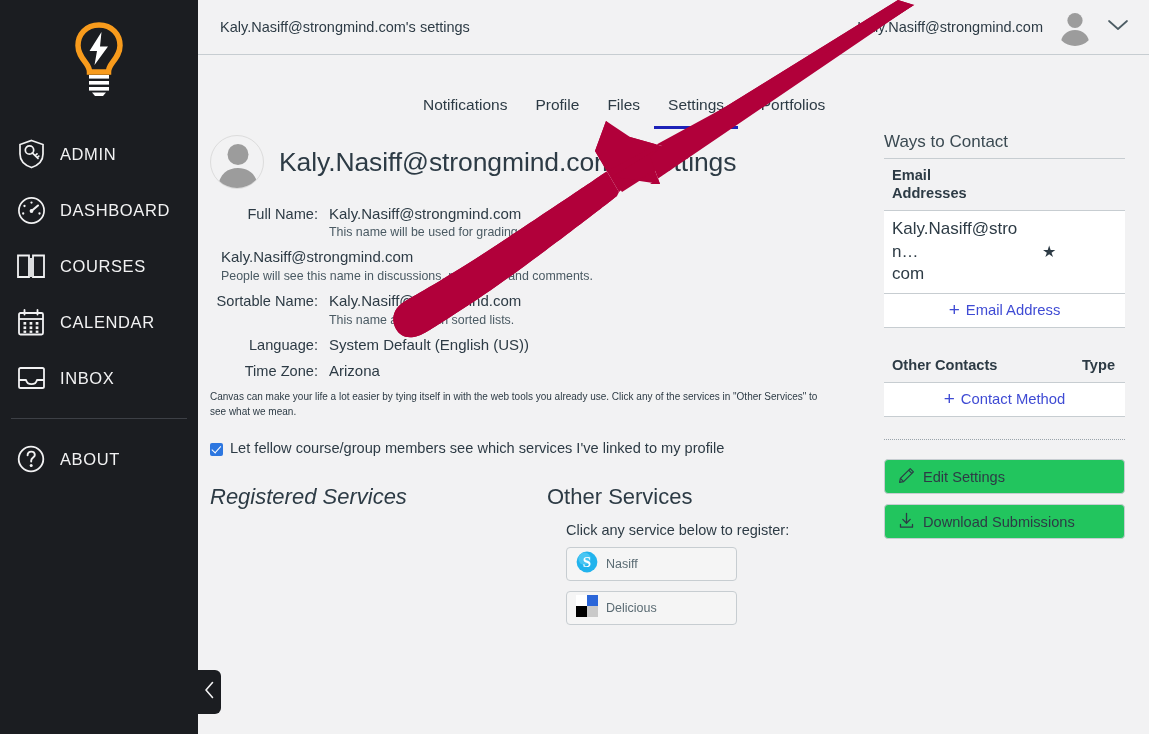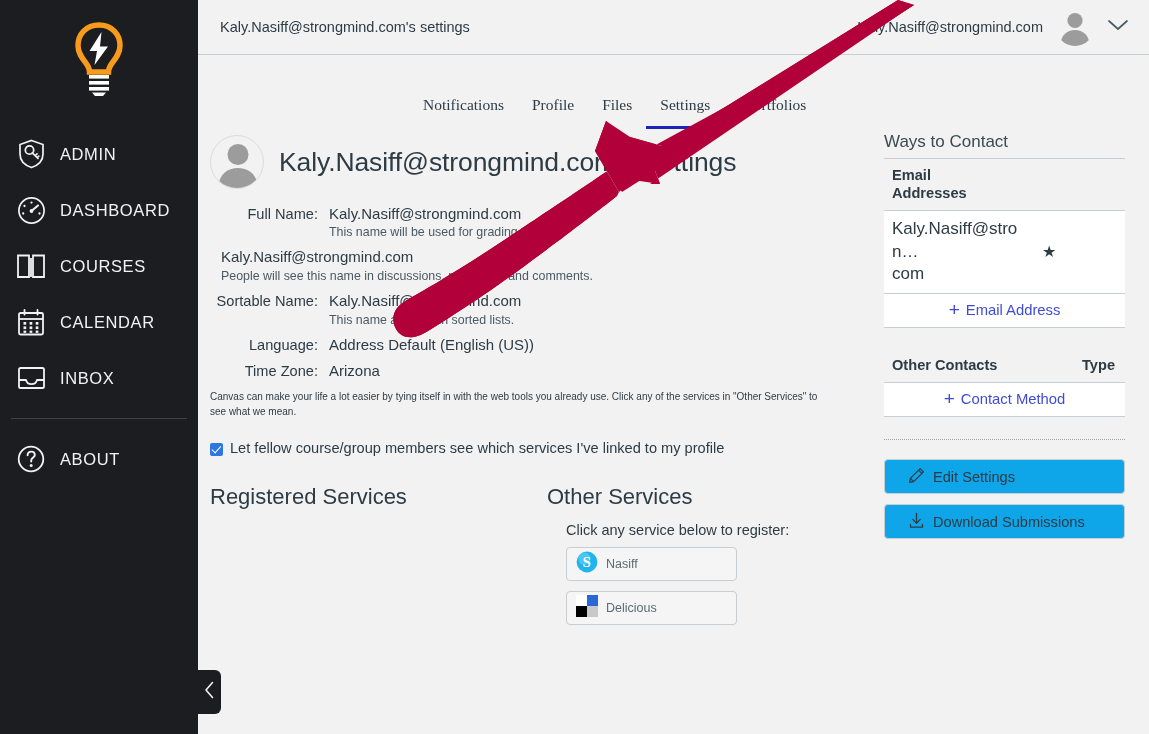--- a/index.html
+++ b/index.html
@@ -113,21 +113,20 @@
     background: #f2f2f3;
   }
   .tab {
     font-size: 15.5px;
     color: #2d3b45;
     padding: 0 0 15px 0;
     margin-right: 0;
     cursor: pointer;
     position: relative;
     text-align: center;
-    font-family: Liberation Serif, serif;
   }
   .tab-inner { padding: 0 14px; display: block; }
   .tab.active::after {
     content: "";
     position: absolute;
     left: 0; right: 0; bottom: 0;
     height: 3px;
     background: #1d22b8;
   }
 
@@ -229,21 +228,21 @@
     left: 4px; top: 1px;
     width: 4px; height: 7.5px;
     border: solid #fff;
     border-width: 0 1.7px 1.7px 0;
     transform: rotate(42deg);
   }
   .check-label { font-size: 14.6px; color: #2d3b45; }
 
   
   .svc-cols { display: flex; margin-top: 28px; }
-  .svc-col-a { width: 337px; flex: 0 0 337px; }
+  .svc-col-a { width: 337px; flex: 0 0 337px; font-style: italic; }
   .svc-col-b { flex: 1 1 auto; }
   .h3 {
     font-size: 22px;
     font-weight: 400;
     color: #2d3b45;
     margin: 0 0 12px 0;
   }
   .svc-note {
     font-size: 14.5px;
     color: #2d3b45;
@@ -334,24 +333,24 @@
   .dotted {
     border-top: 1px dotted #9aa4ab;
     margin: 22px 0 19px 0;
     width: 241px;
   }
   .side-btn {
     width: 241px;
     height: 35px;
     border: 1px solid #c7cdd1;
     border-radius: 4px;
-    background: #0ea5e9;
+    background: #22c55e;
     display: flex; align-items: center;
     gap: 8px;
-    padding: 0 23px;
+    padding: 0 13px;
     margin-bottom: 10px;
     cursor: pointer;
     font-size: 14.6px;
     color: #2d3b45;
   }
 
   
   .arrow-layer {
     position: absolute;
     left: 0; top: 0;
@@ -547,21 +546,21 @@
             <div class="dlabel">Sortable Name:</div>
             <div class="dvals">
               <div class="dval">Kaly.Nasiff@strongmind.com</div>
               <div class="dhint">This name appears in sorted lists.</div>
             </div>
           </div>
 
           <div class="drow compact">
             <div class="dlabel">Language:</div>
             <div class="dvals">
-              <div class="dval">Address Default (English (US))</div>
+              <div class="dval">System Default (English (US))</div>
             </div>
           </div>
 
           <div class="drow compact">
             <div class="dlabel">Time Zone:</div>
             <div class="dvals">
               <div class="dval">Arizona</div>
             </div>
           </div>
         </div>

